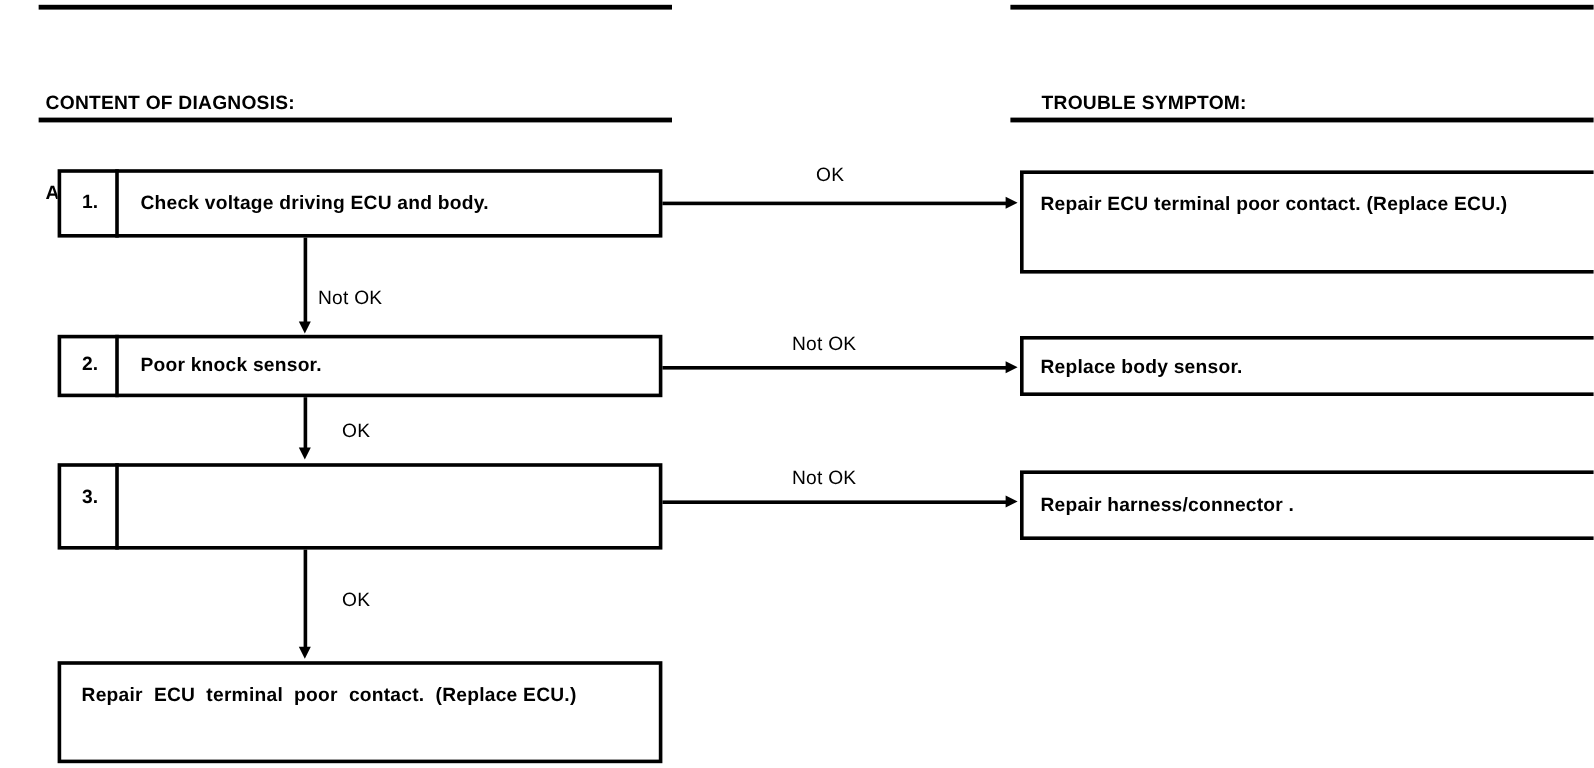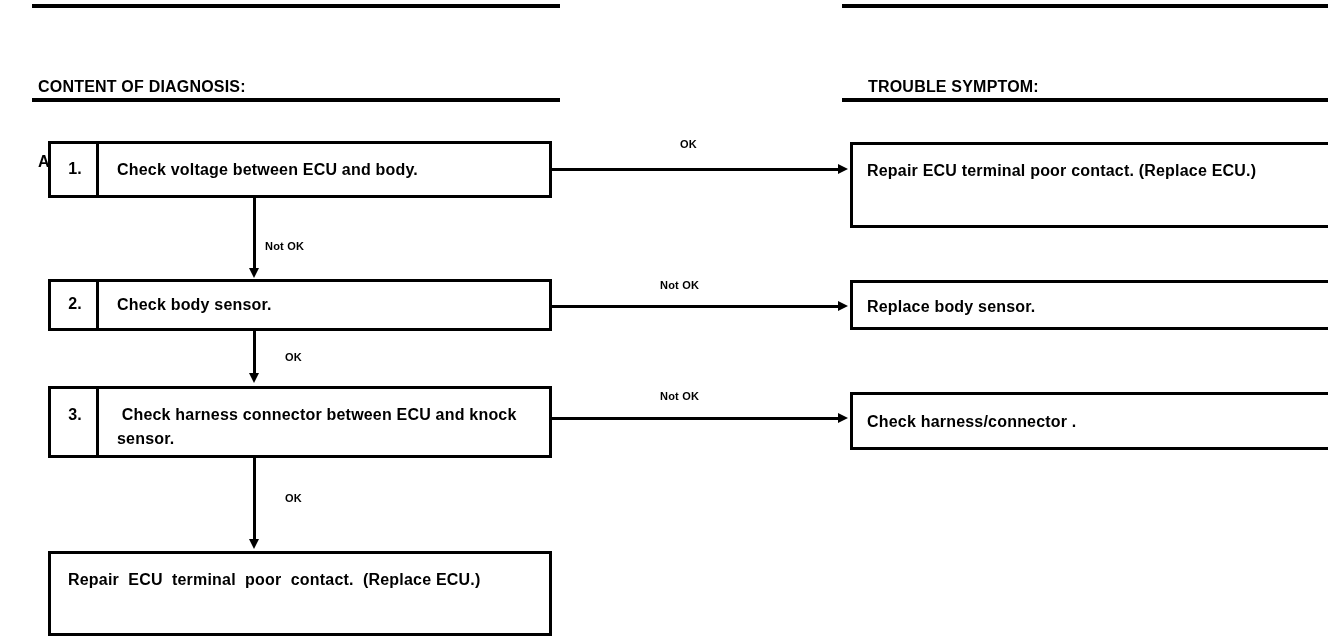--- a/index.html
+++ b/index.html
@@ -97,22 +97,22 @@
     width: 0;
     height: 0;
     border-left: 5px solid transparent;
     border-right: 5px solid transparent;
     border-top: 10px solid #000000;
   }
 
   
   .edge-label {
     position: absolute;
-    font-size: 11px;
-    font-weight: bold;
+    font-size: 16px;
+    font-weight: normal;
     letter-spacing: 0.2px;
     white-space: pre;
   }
 </style>
 </head>
 <body>
 
 <div id="page">
 
   <div class="rule rule-top-left"></div>
@@ -126,65 +126,64 @@
   </div>
 
   <div class="header-block header-right">
     <div>TROUBLE SYMPTOM:</div>
     <div>Poor driving performance</div>
   </div>
 
   <div class="box" style="left:16px; top:141px; width:504px; height:57px;">
     <div class="step-num-divider" style="left:45px; top:-3px; height:57px;"></div>
     <div class="step-num" style="left:0px; top:16px; width:48px;">1.</div>
-    <div class="box-text" style="left:66px; top:14px; width:420px;">Check voltage between ECU and body.</div>
+    <div class="box-text" style="left:66px; top:14px; width:420px;">Check voltage driving ECU and body.</div>
   </div>
 
   <div class="hline" style="left:520px; top:168px; width:288px;"></div>
   <div class="arrow-right" style="left:806px; top:164px;"></div>
   <div class="edge-label" style="left:648px; top:138px;">OK</div>
 
   <div class="box" style="left:818px; top:142px; width:492px; height:86px;">
     <div class="box-text" style="left:14px; top:14px; width:450px;">Repair ECU terminal poor contact. (Replace ECU.)</div>
   </div>
 
   <div class="vline" style="left:221px; top:198px; height:72px;"></div>
   <div class="arrow-down" style="left:217px; top:268px;"></div>
   <div class="edge-label" style="left:233px; top:240px;">Not OK</div>
 
   <div class="box" style="left:16px; top:279px; width:504px; height:52px;">
     <div class="step-num-divider" style="left:45px; top:-3px; height:52px;"></div>
     <div class="step-num" style="left:0px; top:13px; width:48px;">2.</div>
-    <div class="box-text" style="left:66px; top:11px; width:420px;">Check body sensor.</div>
+    <div class="box-text" style="left:66px; top:11px; width:420px;">Poor knock sensor.</div>
   </div>
 
   <div class="hline" style="left:520px; top:305px; width:288px;"></div>
   <div class="arrow-right" style="left:806px; top:301px;"></div>
   <div class="edge-label" style="left:628px; top:279px;">Not OK</div>
 
   <div class="box" style="left:818px; top:280px; width:492px; height:50px;">
     <div class="box-text" style="left:14px; top:12px; width:450px;">Replace body sensor.</div>
   </div>
 
   <div class="vline" style="left:221px; top:331px; height:44px;"></div>
   <div class="arrow-down" style="left:217px; top:373px;"></div>
   <div class="edge-label" style="left:253px; top:351px;">OK</div>
 
   <div class="box" style="left:16px; top:386px; width:504px; height:72px;">
     <div class="step-num-divider" style="left:45px; top:-3px; height:72px;"></div>
     <div class="step-num" style="left:0px; top:17px; width:48px;">3.</div>
-    <div class="box-text" style="left:66px; top:14px; width:425px;"> Check harness connector between ECU and knock sensor.</div>
   </div>
 
   <div class="hline" style="left:520px; top:417px; width:288px;"></div>
   <div class="arrow-right" style="left:806px; top:413px;"></div>
   <div class="edge-label" style="left:628px; top:390px;">Not OK</div>
 
   <div class="box" style="left:818px; top:392px; width:492px; height:58px;">
-    <div class="box-text" style="left:14px; top:15px; width:450px;">Check harness/connector .</div>
+    <div class="box-text" style="left:14px; top:15px; width:450px;">Repair harness/connector .</div>
   </div>
 
   <div class="vline" style="left:221px; top:458px; height:83px;"></div>
   <div class="arrow-down" style="left:217px; top:539px;"></div>
   <div class="edge-label" style="left:253px; top:492px;">OK</div>
 
   <div class="box" style="left:16px; top:551px; width:504px; height:85px;">
     <div class="box-text" style="left:17px; top:14px; width:470px;">Repair  ECU  terminal  poor  contact.  (Replace ECU.)</div>
   </div>
 

